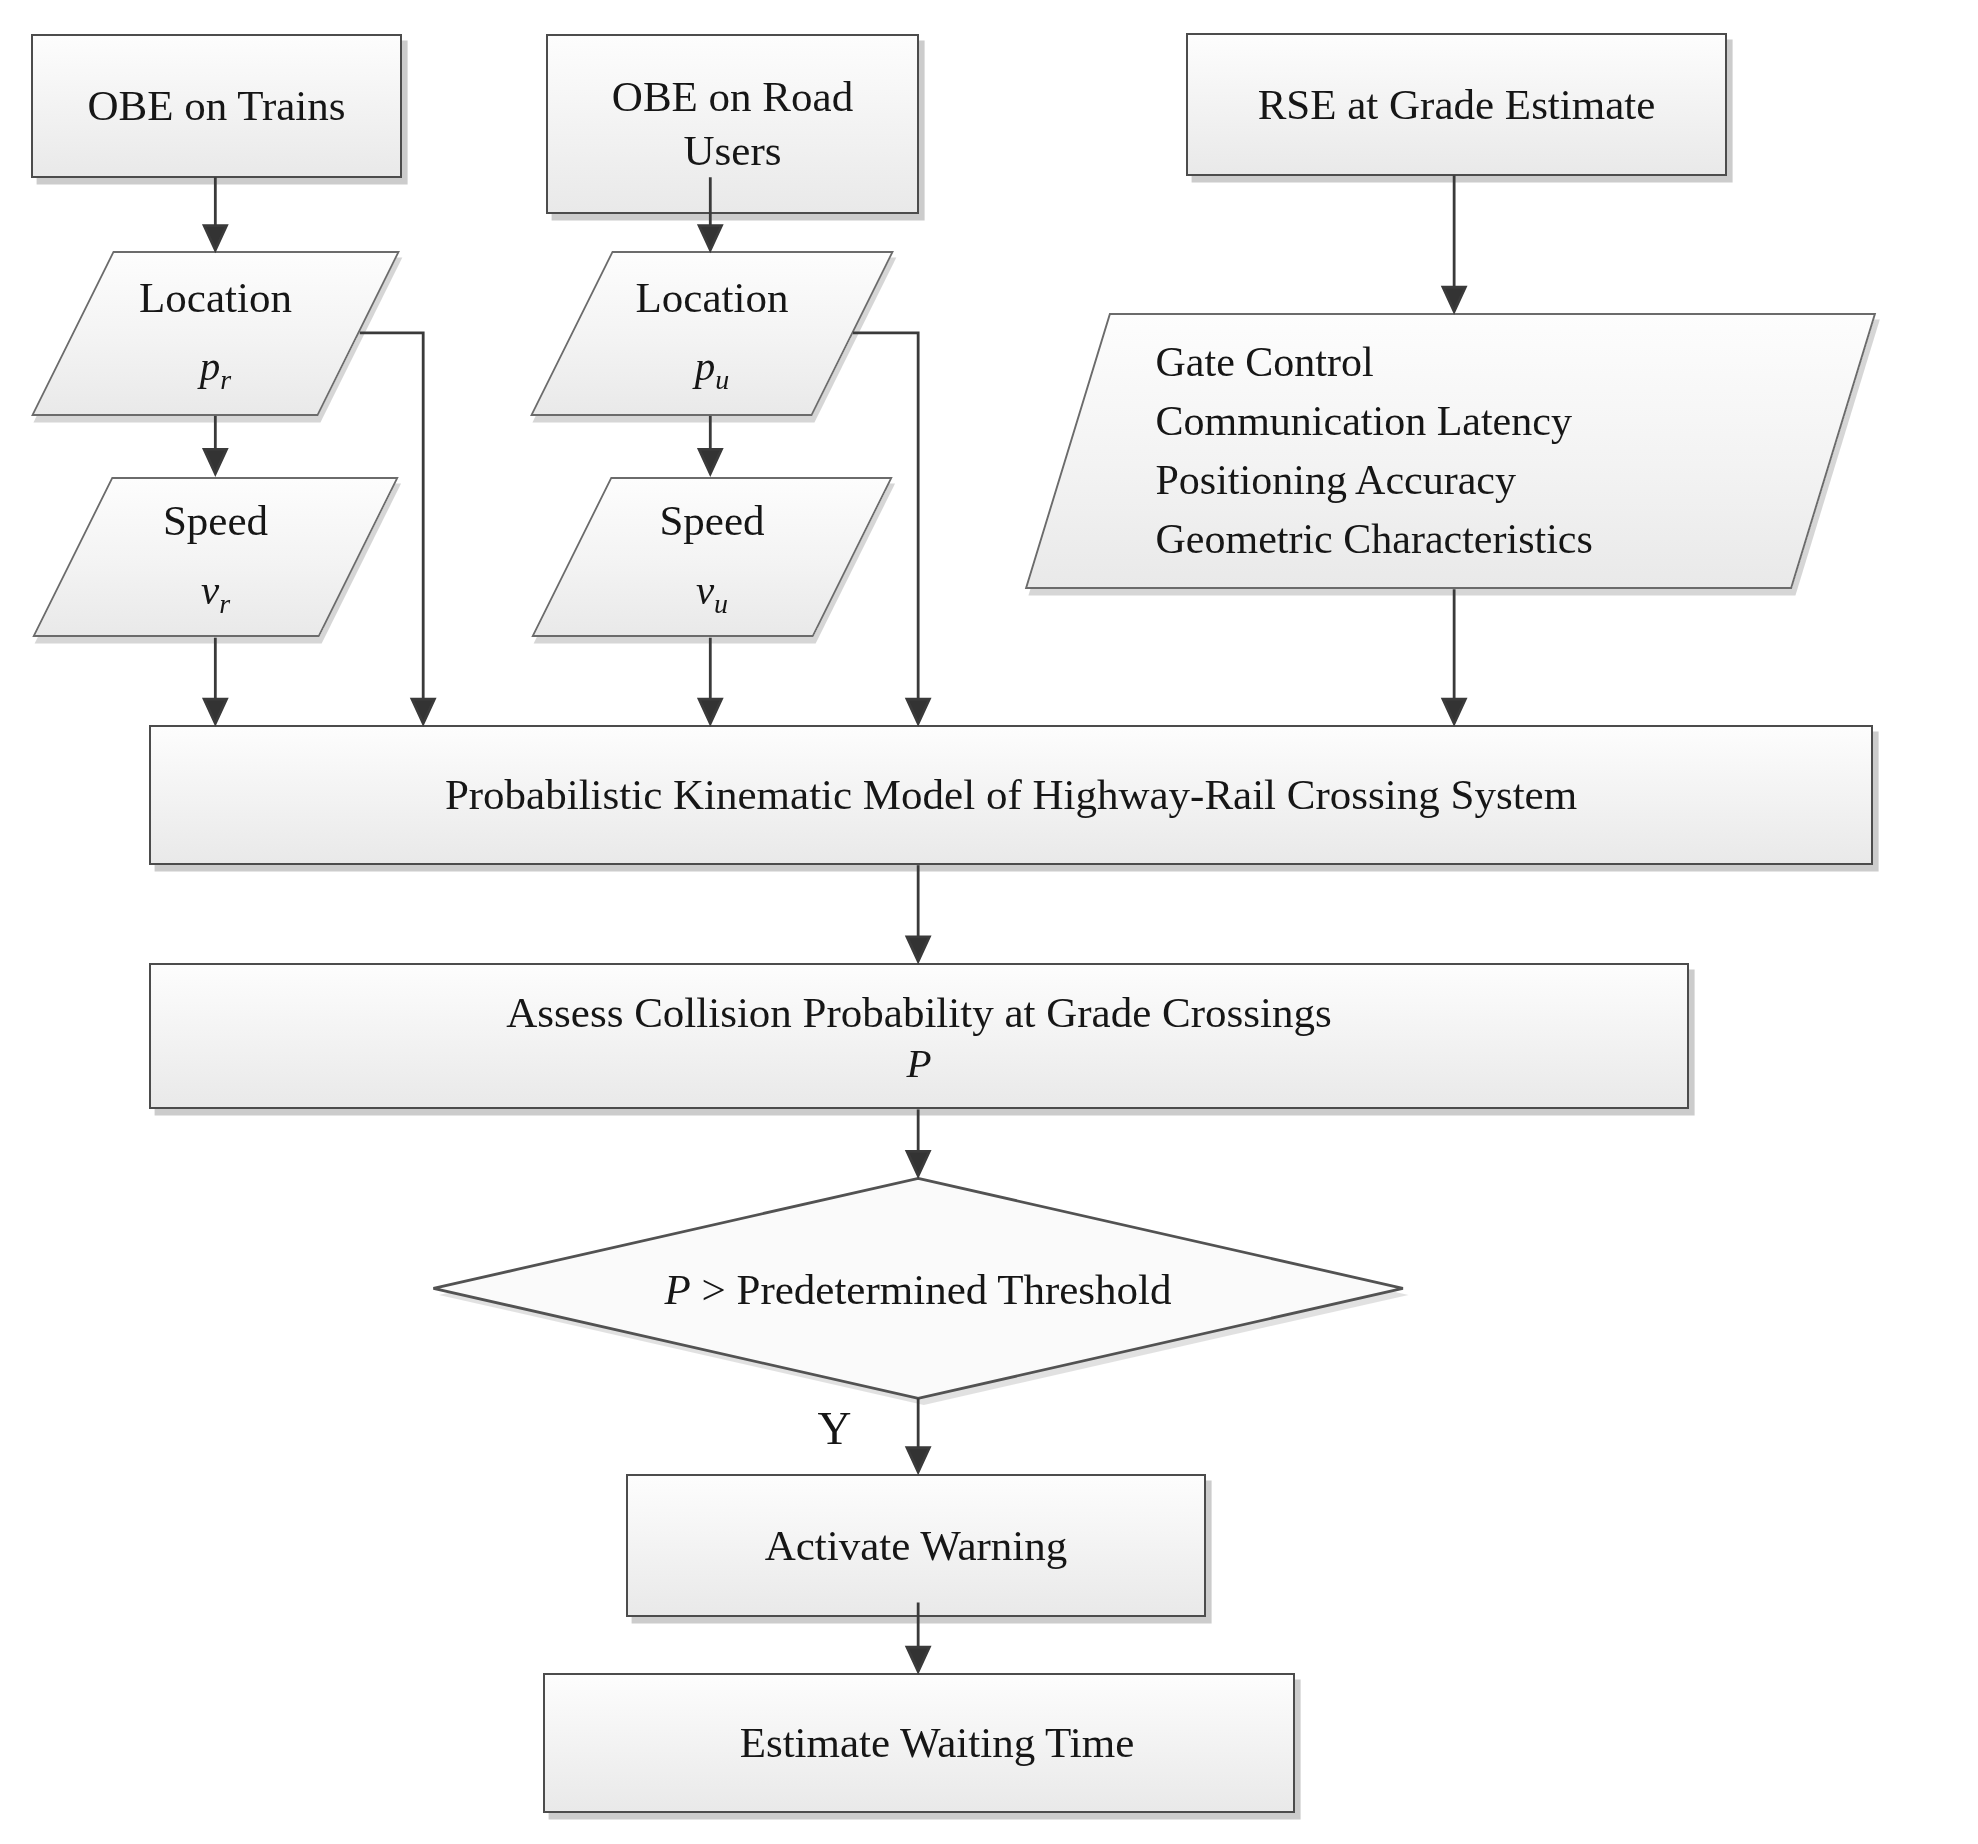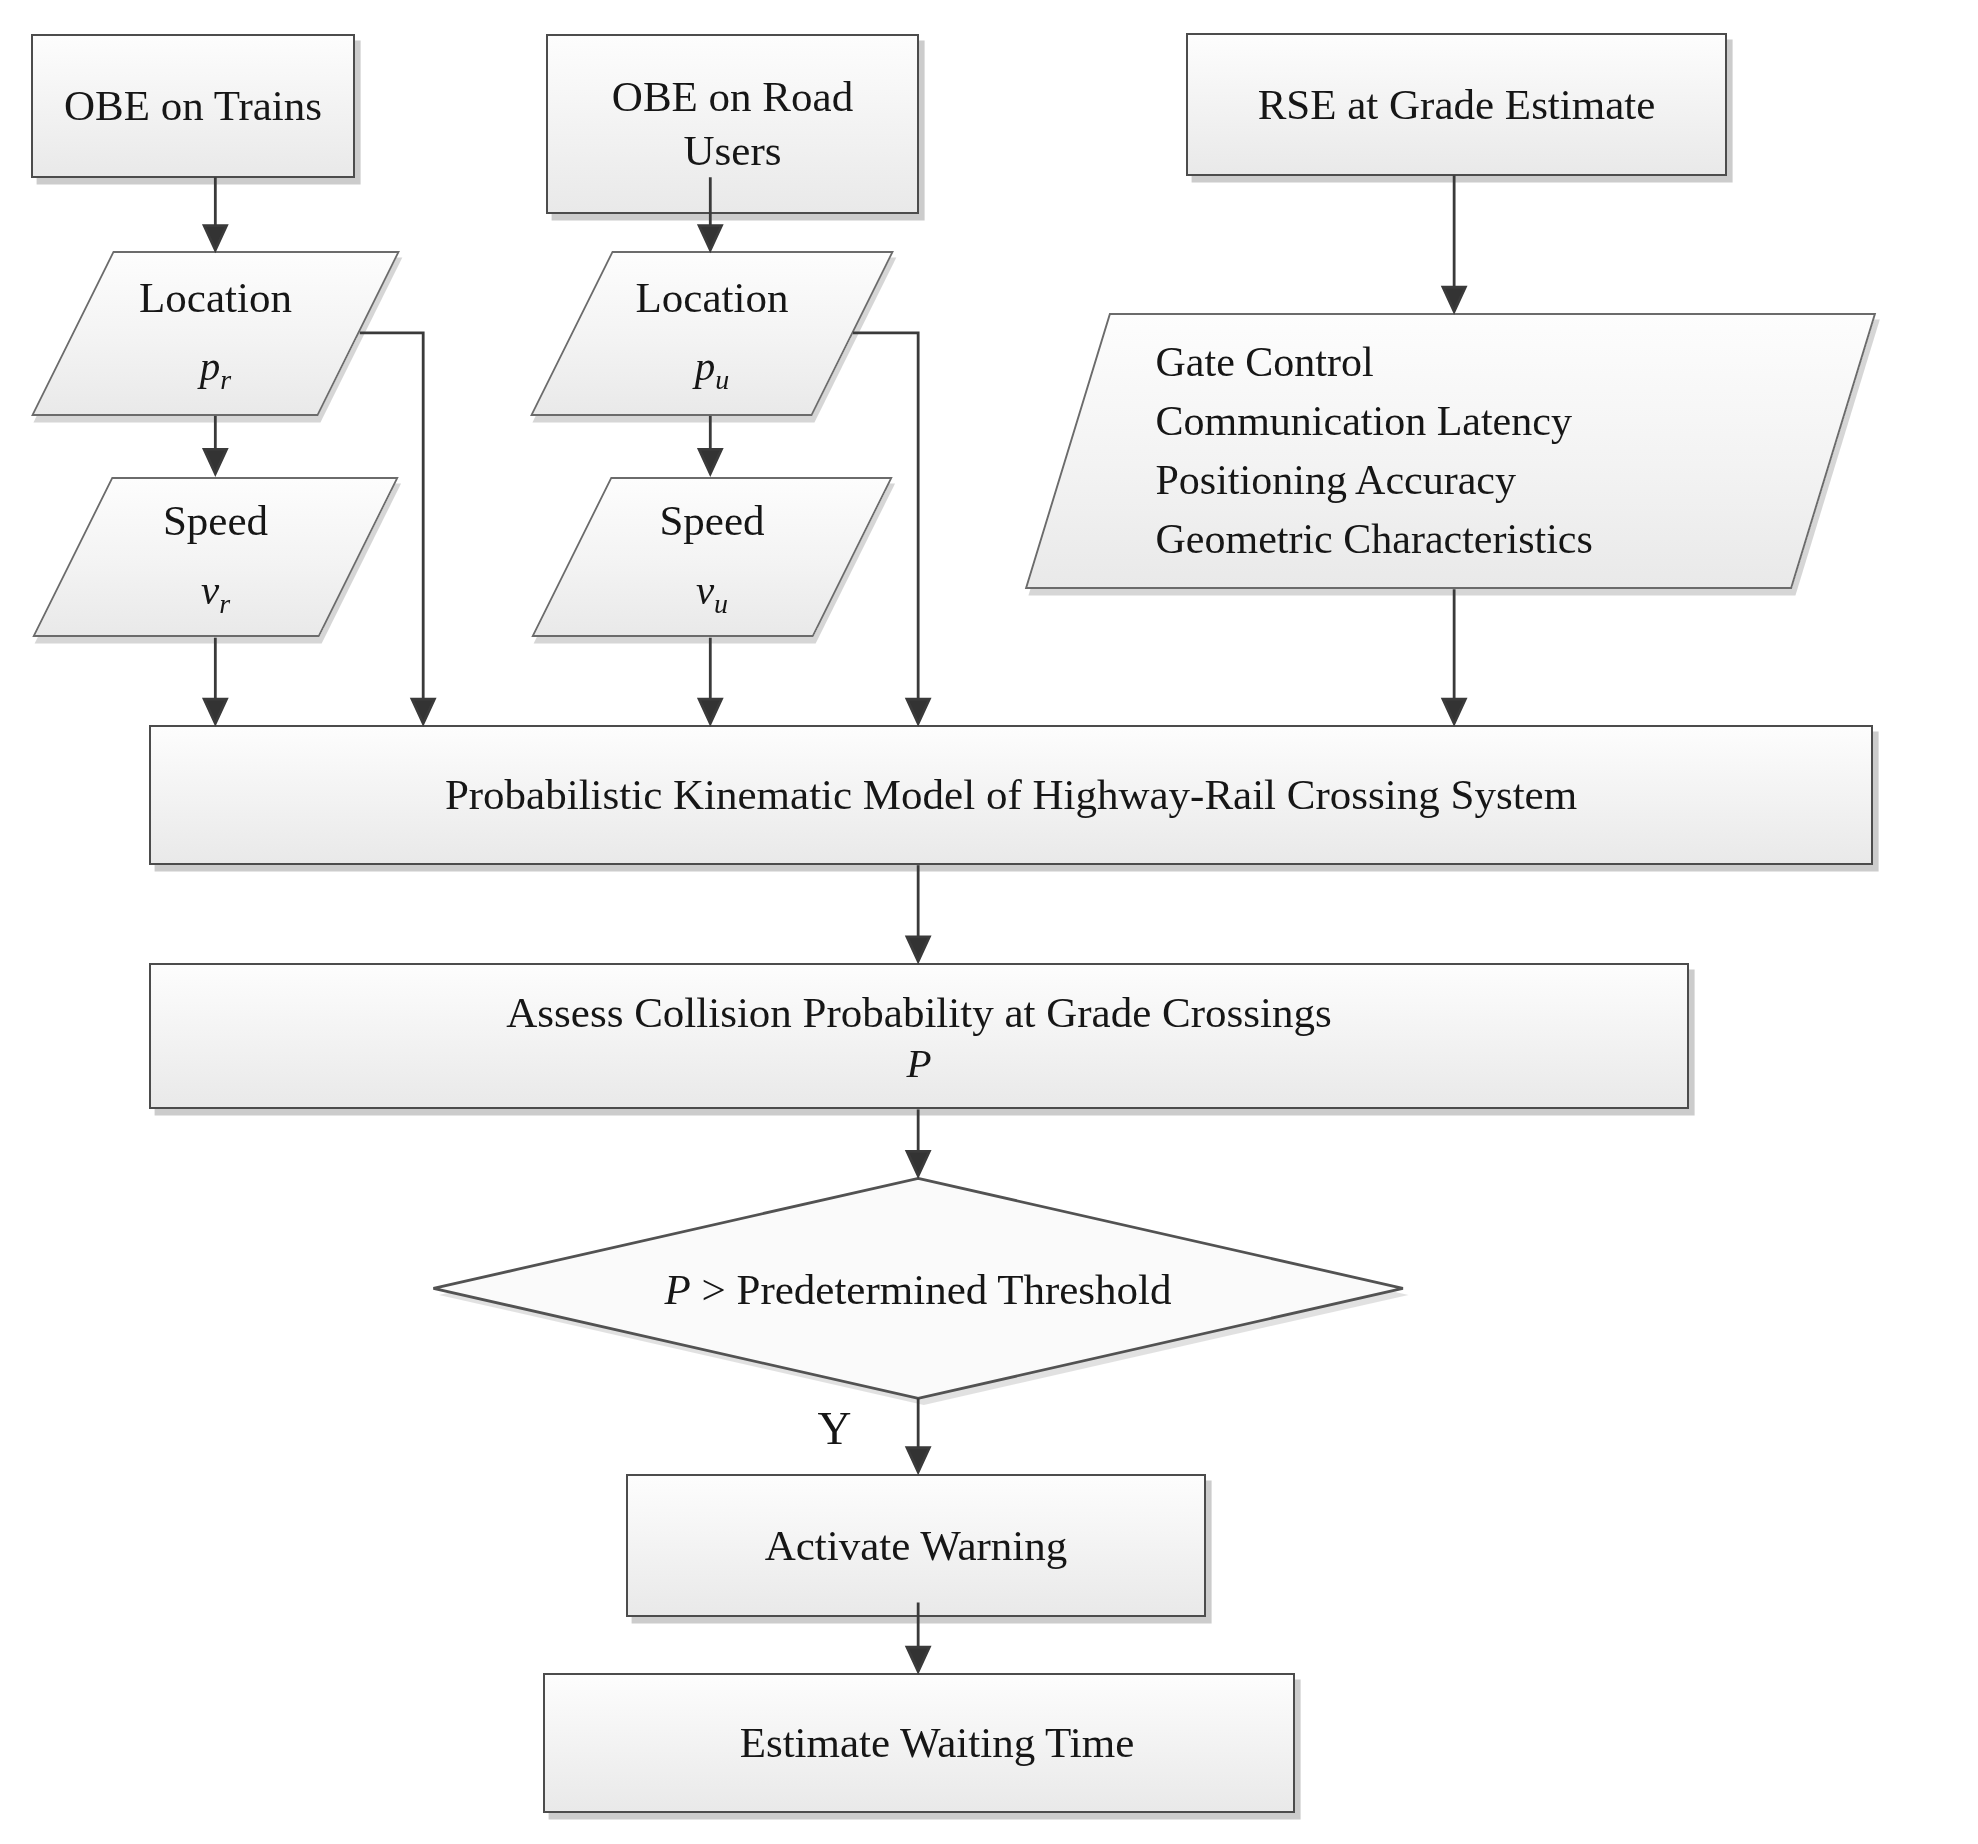--- a/index.html
+++ b/index.html
@@ -41,21 +41,21 @@
     position:absolute;left:788px;top:1395px;width:93px;height:65px;z-index:4;
     display:flex;align-items:center;justify-content:center;font-size:47px;
   }
   .assess-var{margin-top:1.9px;}
 </style>
 </head>
 <body>
 
 <div class="canvas">
 
-  <div class="node rect" style="left:31px;top:34px;width:324px;height:144px;">
+  <div class="node rect" style="left:31px;top:34px;width:371px;height:144px;">
     <div class="label">OBE on Trains</div>
   </div>
 
   <div class="node rect" style="left:524px;top:34px;width:373px;height:180px;padding:0 28px;margin-left:22px;">
     <div class="label">OBE on Road Users</div>
   </div>
 
   <div class="node rect" style="left:1186px;top:33px;width:541px;height:143px;">
     <div class="label">RSE at Grade Estimate</div>
   </div>

